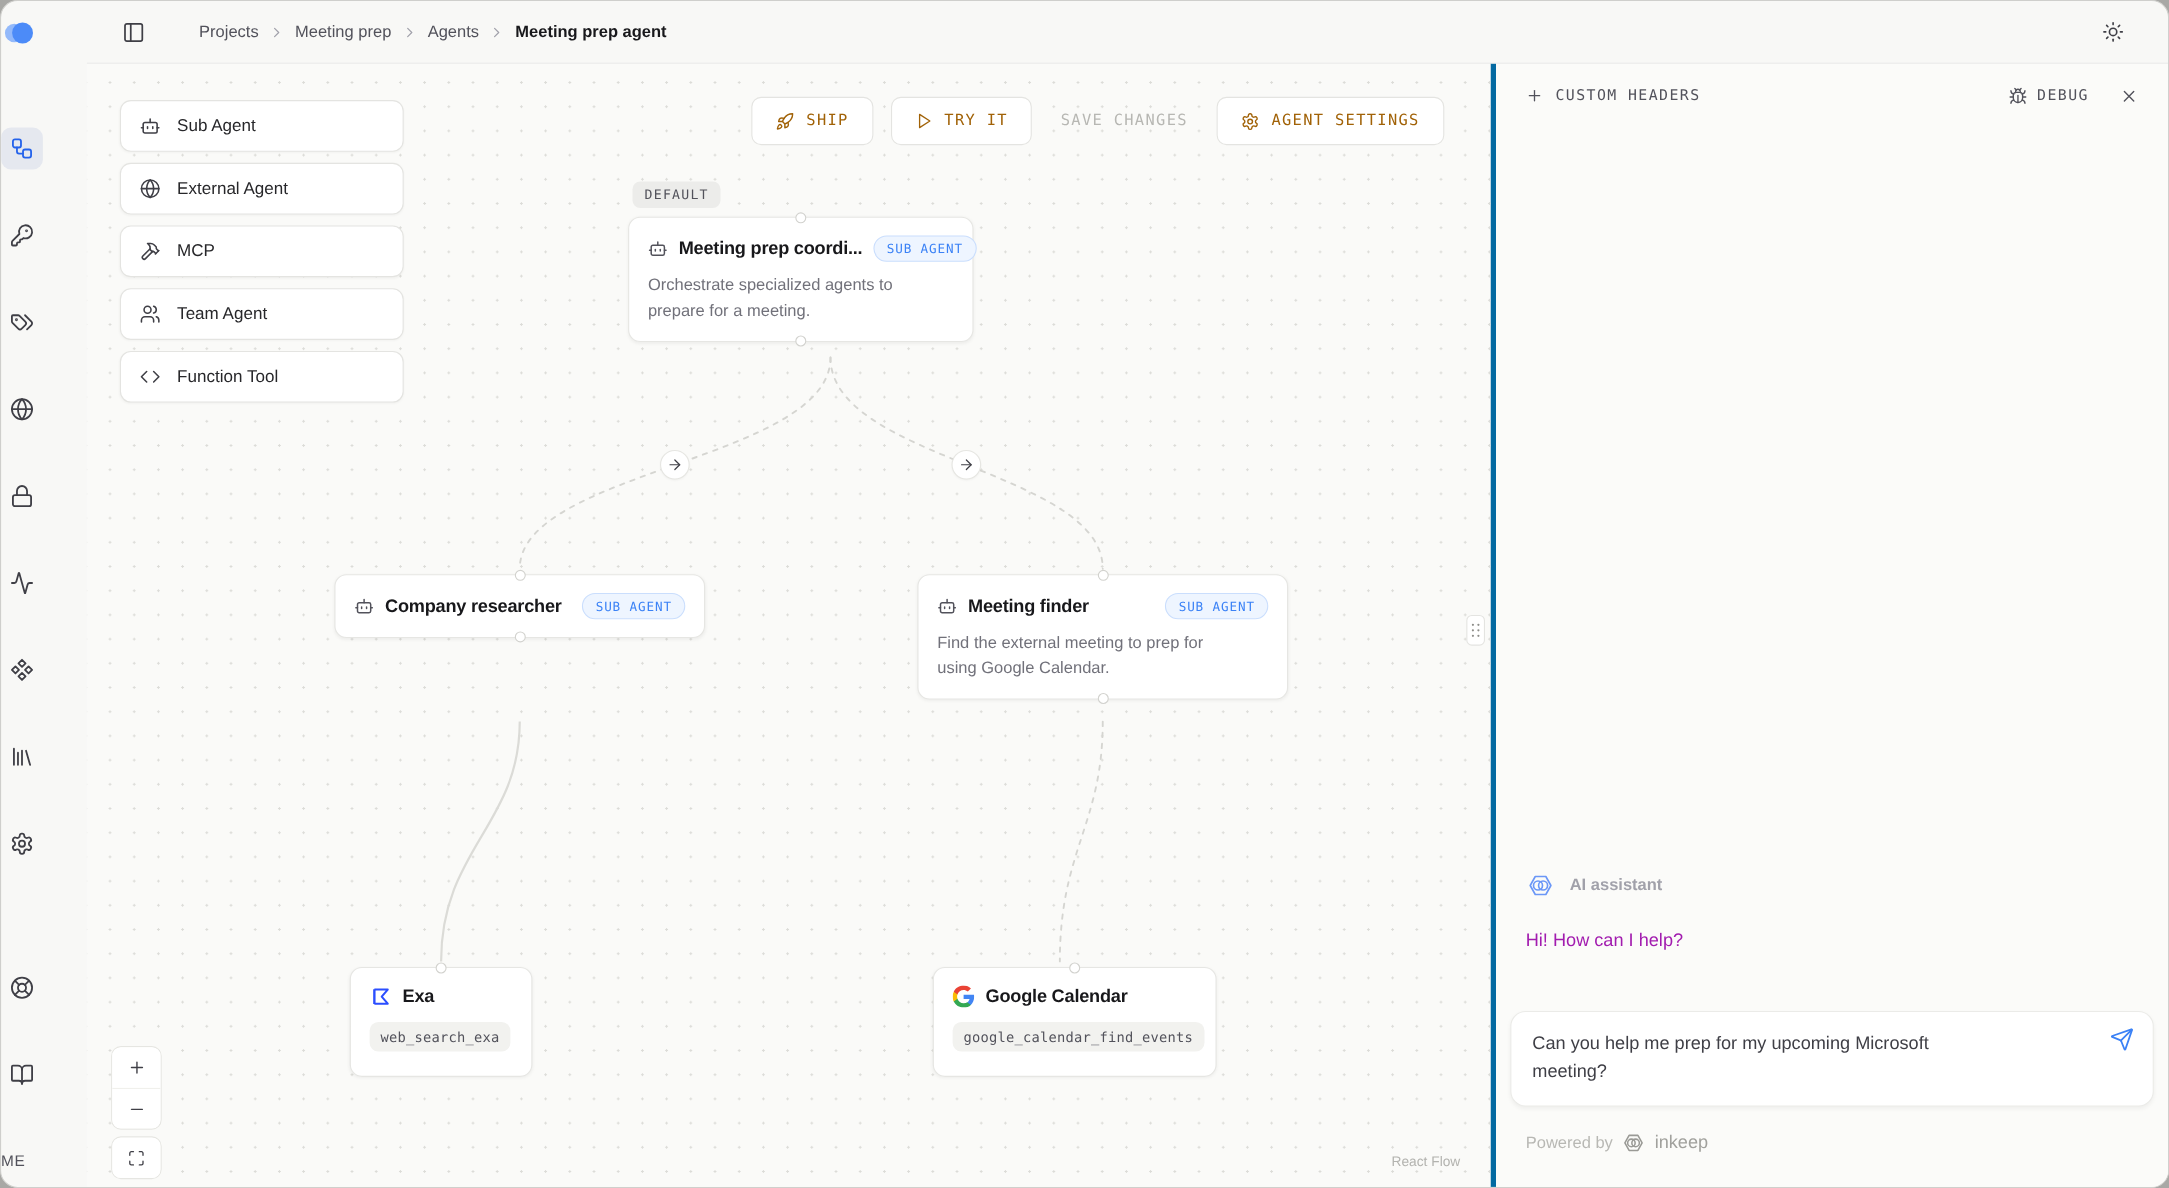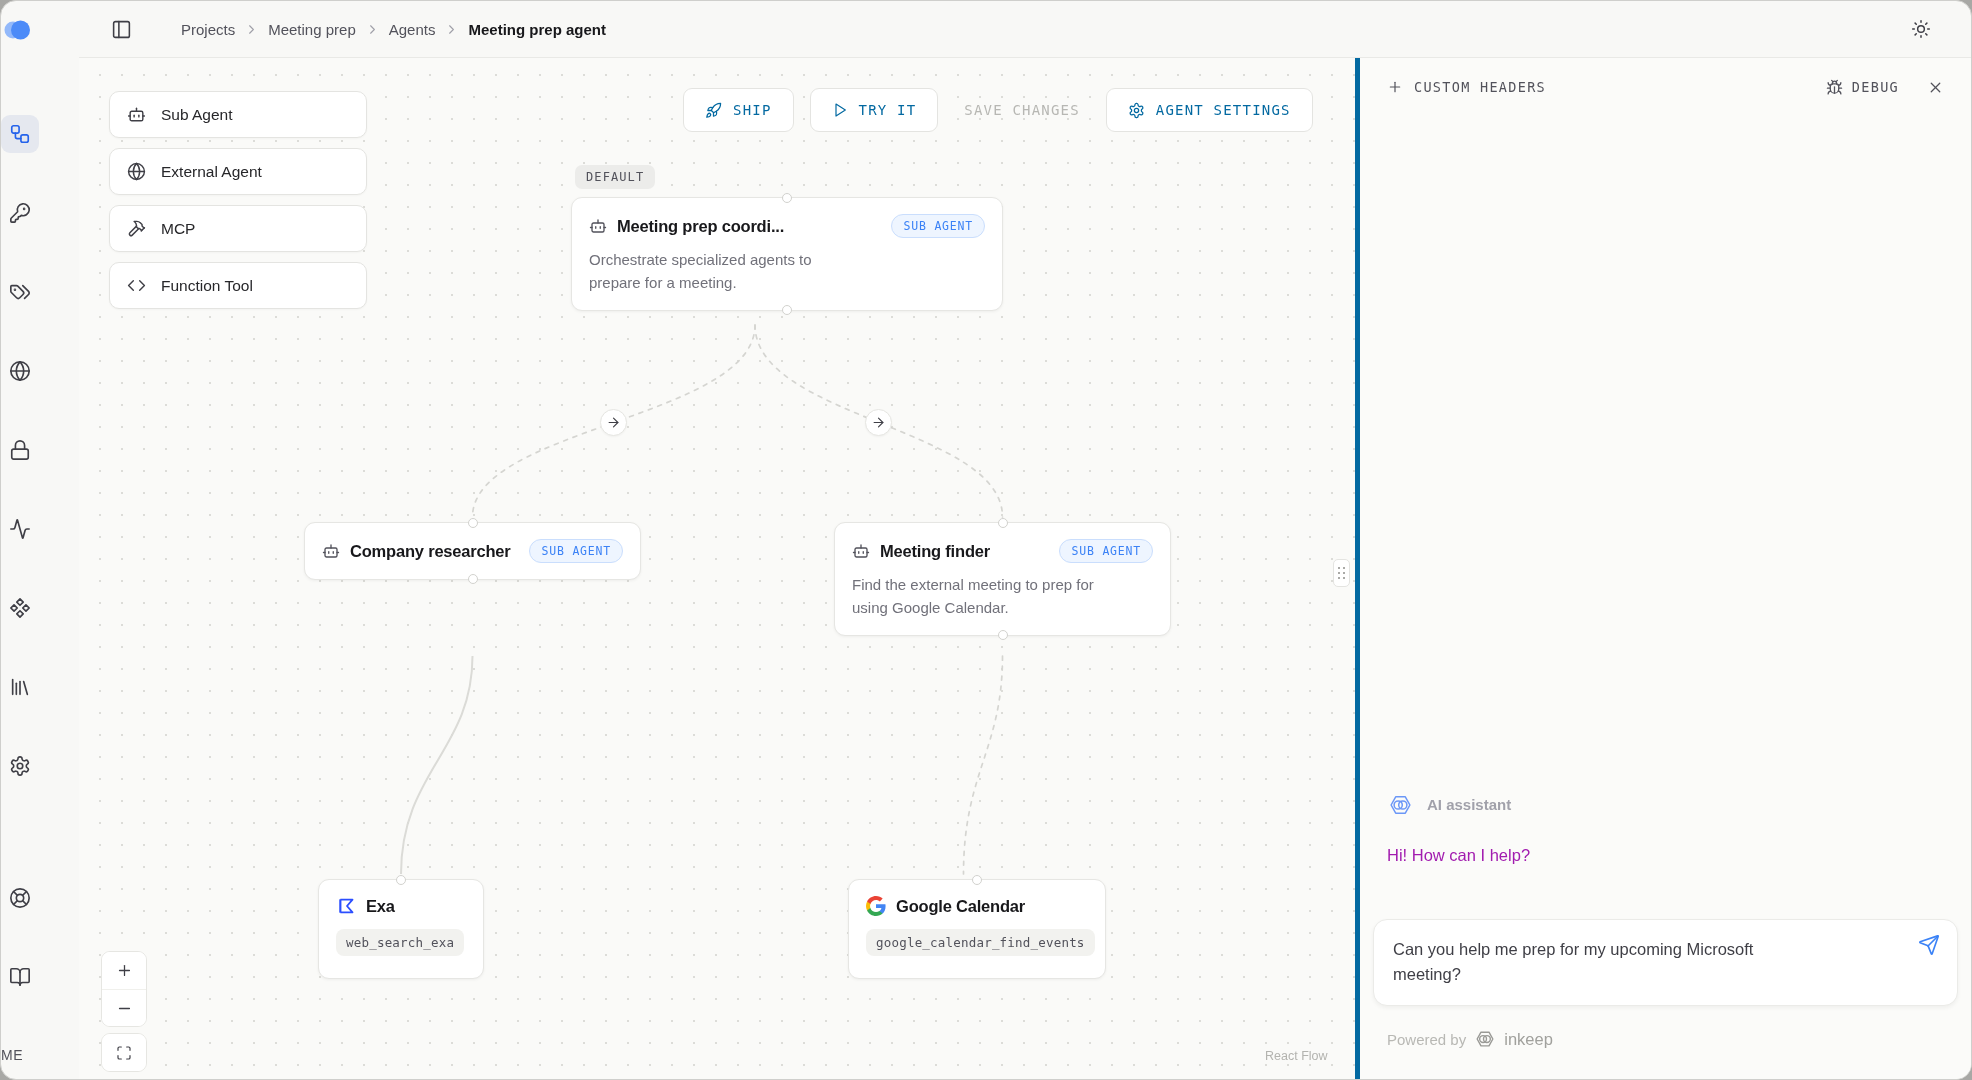--- a/index.html
+++ b/index.html
@@ -59,21 +59,21 @@
     font-size:15.5px; font-weight:500; color:#27272a;
     box-shadow:0 1px 2px rgba(0,0,0,.03); cursor:grab;
   }
   .palette-btn .i { color:#3f3f46; }
 
   .toolbar { position:absolute; left:604px; top:30px; display:flex; align-items:center; gap:16px; }
   .tb-btn {
     height:44px; display:flex; align-items:center; gap:11px; padding:0 21px;
     background:#fff; border:1px solid #e4e4e1; border-radius:9px;
     font-family:"DejaVu Sans Mono", monospace; font-size:14px; letter-spacing:1.2px;
-    color:#0369a1; cursor:pointer; white-space:nowrap;
+    color:#a16207; cursor:pointer; white-space:nowrap;
   }
   .tb-ghost { border:none; background:transparent; color:#b7b7b3; box-shadow:none; padding:0 10px; cursor:default; }
 
   .default-tag {
     position:absolute; left:496px; top:107px;
     font-family:"DejaVu Sans Mono", monospace; font-size:12px; letter-spacing:1.1px;
     color:#52525b; background:#ececE8; background:#ececea;
     padding:5px 11px; border-radius:7px;
   }
 
@@ -331,20 +331,29 @@
           <div class="palette-btn">
             <svg class="i" width="19" height="19" viewBox="0 0 24 24">
                 <path d="m15 12-8.373 8.373a1 1 0 1 1-3-3L12 9"></path>
                 <path d="m18 15 4-4"></path>
                 <path d="m21.5 11.5-1.914-1.914A2 2 0 0 1 19 8.172V7l-2.26-2.26a6 6 0 0 0-4.202-1.756L9 2.96l.92.82A6.18 6.18 0 0 1 12 8.4V10l2 2h1.172a2 2 0 0 1 1.414.586L18.5 14.5"></path>
               </svg>
             <span>MCP</span>
           </div>
           <div class="palette-btn">
             <svg class="i" width="19" height="19" viewBox="0 0 24 24">
+                <path d="M16 21v-2a4 4 0 0 0-4-4H6a4 4 0 0 0-4 4v2"></path>
+                <circle cx="9" cy="7" r="4"></circle>
+                <path d="M22 21v-2a4 4 0 0 0-3-3.87"></path>
+                <path d="M16 3.13a4 4 0 0 1 0 7.75"></path>
+              </svg>
+            <span>Team Agent</span>
+          </div>
+          <div class="palette-btn">
+            <svg class="i" width="19" height="19" viewBox="0 0 24 24">
                 <path d="m16 18 6-6-6-6"></path>
                 <path d="m8 6-6 6 6 6"></path>
               </svg>
             <span>Function Tool</span>
           </div>
         </div>
 
         <div class="toolbar">
           <button class="tb-btn">
             <svg class="i" width="17" height="17" viewBox="0 0 24 24">
@@ -368,21 +377,21 @@
             <svg class="i" width="17" height="17" viewBox="0 0 24 24">
                 <path d="M12.22 2h-.44a2 2 0 0 0-2 2v.18a2 2 0 0 1-1 1.73l-.43.25a2 2 0 0 1-2 0l-.15-.08a2 2 0 0 0-2.73.73l-.22.38a2 2 0 0 0 .73 2.73l.15.1a2 2 0 0 1 1 1.72v.51a2 2 0 0 1-1 1.74l-.15.09a2 2 0 0 0-.73 2.73l.22.38a2 2 0 0 0 2.73.73l.15-.08a2 2 0 0 1 2 0l.43.25a2 2 0 0 1 1 1.73V20a2 2 0 0 0 2 2h.44a2 2 0 0 0 2-2v-.18a2 2 0 0 1 1-1.73l.43-.25a2 2 0 0 1 2 0l.15.08a2 2 0 0 0 2.73-.73l.22-.39a2 2 0 0 0-.73-2.73l-.15-.08a2 2 0 0 1-1-1.74v-.5a2 2 0 0 1 1-1.74l.15-.09a2 2 0 0 0 .73-2.73l-.22-.38a2 2 0 0 0-2.73-.73l-.15.08a2 2 0 0 1-2 0l-.43-.25a2 2 0 0 1-1-1.73V4a2 2 0 0 0-2-2z"></path>
                 <circle cx="12" cy="12" r="3"></circle>
               </svg>
             <span>AGENT SETTINGS</span>
           </button>
         </div>
 
         <div class="default-tag">DEFAULT</div>
 
-        <div class="node" style="left:492px; top:139px; width:432px;">
+        <div class="node" style="left:492px; top:139px; width:314px;">
           <span class="handle top"></span>
           <div class="node-head">
             <svg class="i" width="18" height="18" viewBox="0 0 24 24">
                 <path d="M12 8V4"></path>
                 <rect width="16" height="12" x="4" y="8" rx="2"></rect>
                 <path d="M2 14h2"></path>
                 <path d="M20 14h2"></path>
                 <path d="M15 13v2"></path>
                 <path d="M9 13v2"></path>
               </svg>

